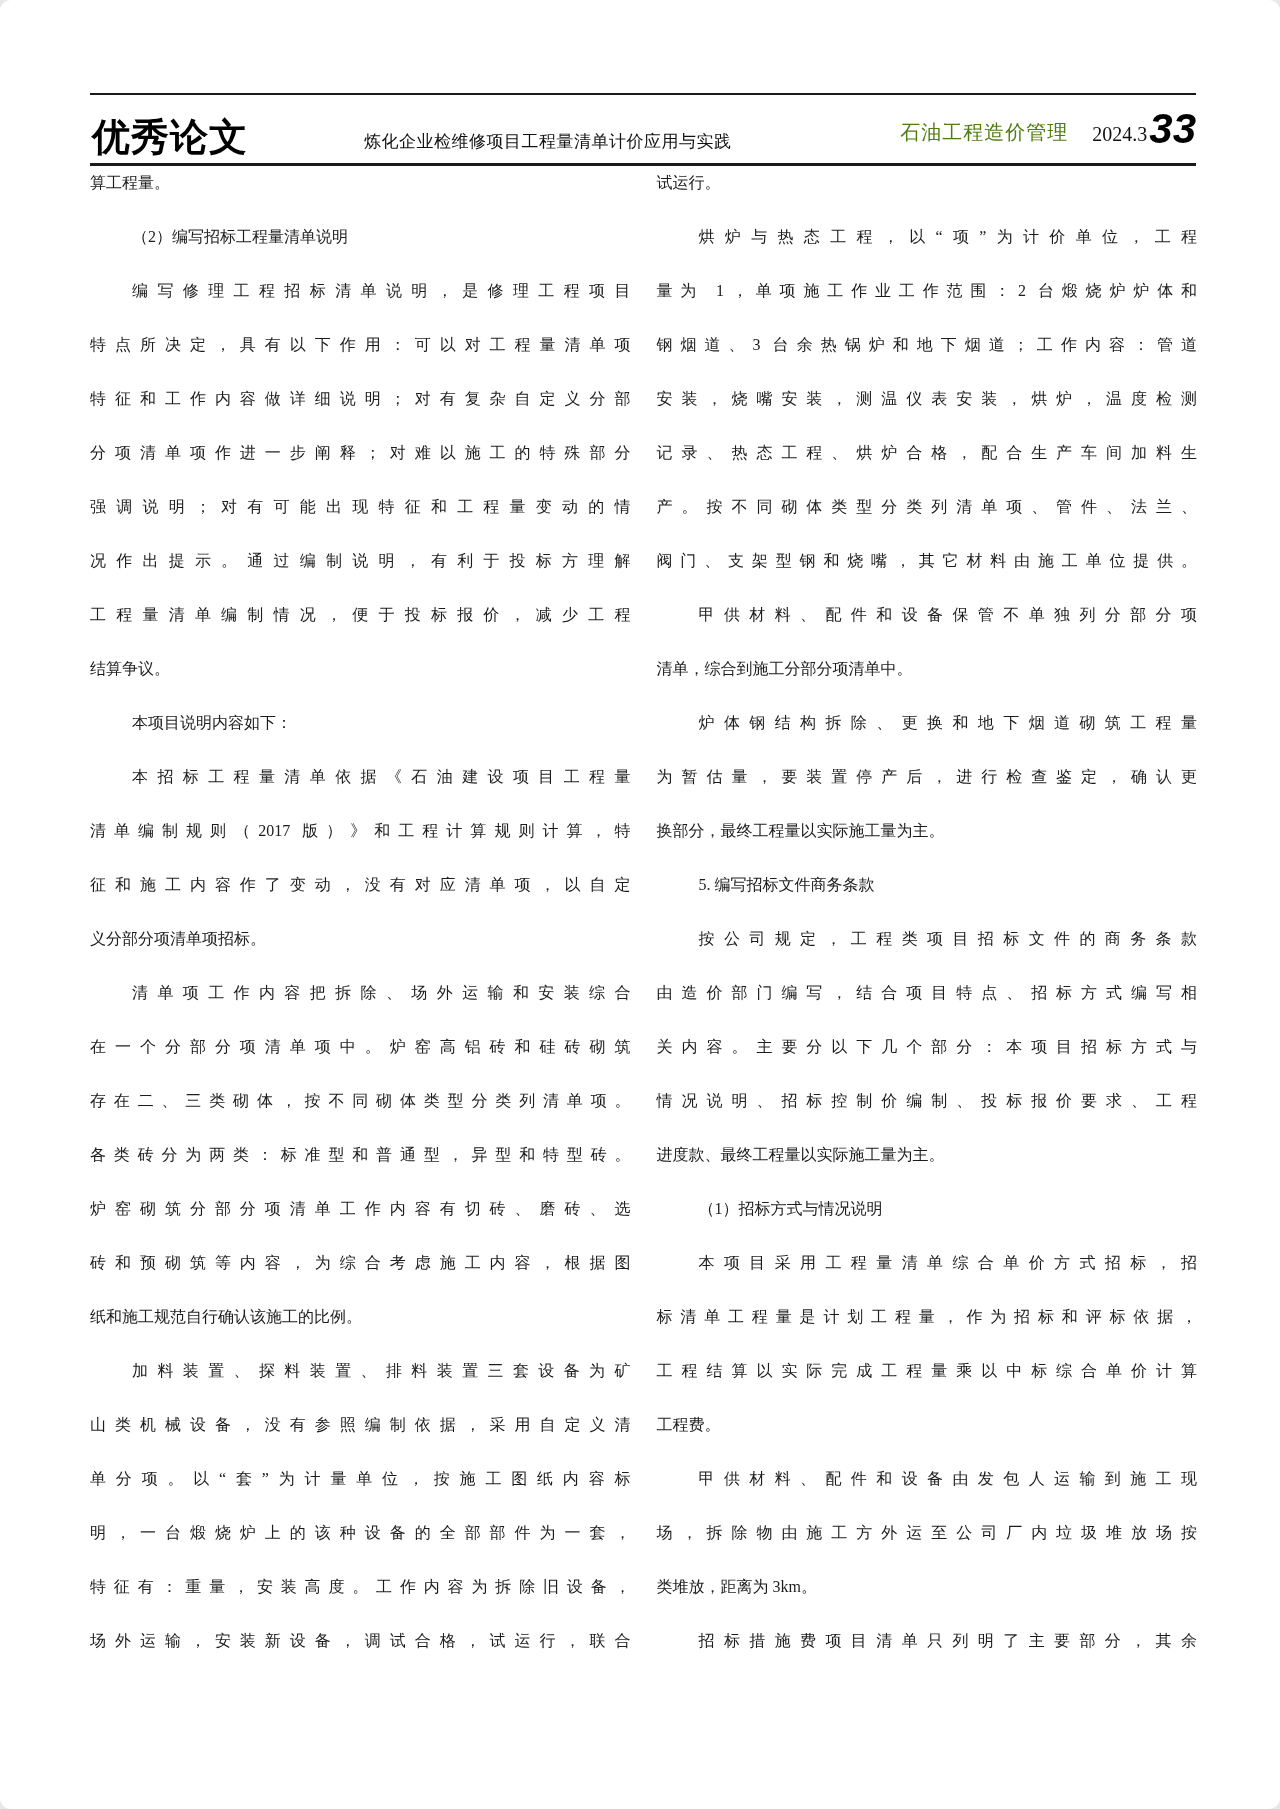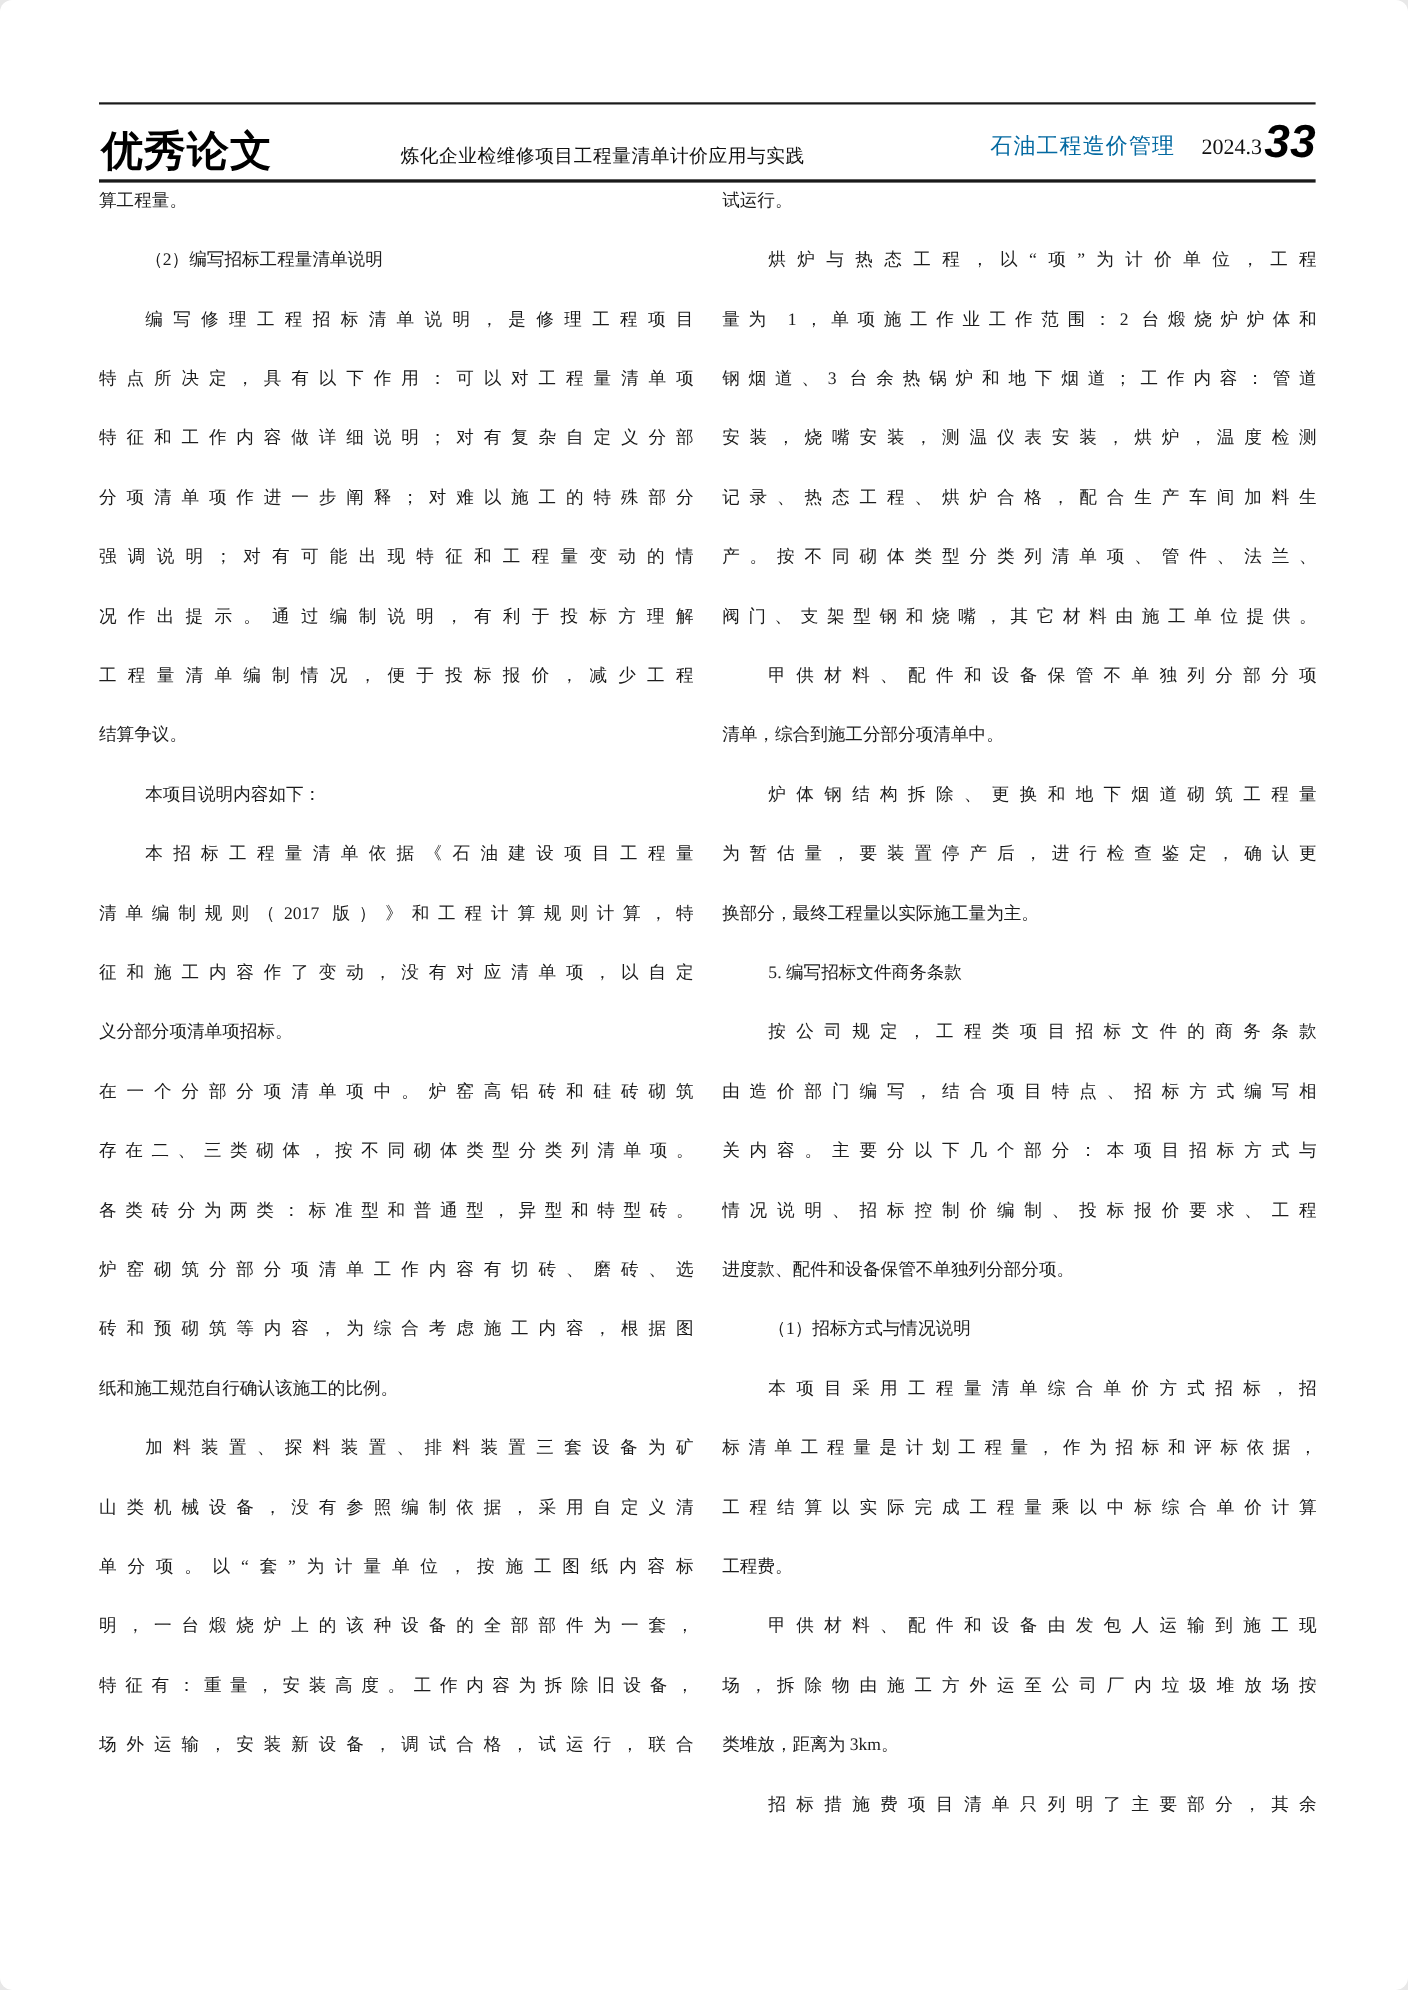--- a/index.html
+++ b/index.html
@@ -23,21 +23,21 @@
     color:#000;white-space:nowrap;
   }
   .running-title{
     position:absolute;left:364px;top:130px;
     font-size:17px;letter-spacing:0.5px;white-space:nowrap;color:#111;
   }
   .journal-block{
     position:absolute;right:84px;top:108px;
     display:flex;align-items:flex-end;white-space:nowrap;
   }
-  .journal-name{font-size:20px;letter-spacing:1px;color:#0369a1;padding-bottom:4px;}
+  .journal-name{font-size:20px;letter-spacing:1px;color:#4d7c0f;padding-bottom:4px;}
   .journal-issue{font-size:20px;color:#111;margin-left:24px;padding-bottom:4px;}
   .page-number{
     font-family:"Liberation Sans","DejaVu Sans",sans-serif;
     font-weight:bold;font-size:42px;line-height:42px;color:#000;margin-left:2px;font-style:italic;
   }
   .columns{
     position:absolute;left:90px;top:156px;width:1107px;
     display:flex;gap:26px;
   }
   .col{flex:1 1 0;min-width:0;}
@@ -85,20 +85,21 @@
         <div class="line fill">分项清单项作进一步阐释；对难以施工的特殊部分</div>
         <div class="line fill">强调说明；对有可能出现特征和工程量变动的情</div>
         <div class="line fill">况作出提示。通过编制说明，有利于投标方理解</div>
         <div class="line fill">工程量清单编制情况，便于投标报价，减少工程</div>
         <div class="line">结算争议。</div>
         <div class="line indent">本项目说明内容如下：</div>
         <div class="line indent fill">本招标工程量清单依据《石油建设项目工程量</div>
         <div class="line fill">清单编制规则（2017 版）》和工程计算规则计算，特</div>
         <div class="line fill">征和施工内容作了变动，没有对应清单项，以自定</div>
         <div class="line">义分部分项清单项招标。</div>
+        <div class="line indent fill">清单项工作内容把拆除、场外运输和安装综合</div>
         <div class="line fill">在一个分部分项清单项中。炉窑高铝砖和硅砖砌筑</div>
         <div class="line fill">存在二、三类砌体，按不同砌体类型分类列清单项。</div>
         <div class="line fill">各类砖分为两类：标准型和普通型，异型和特型砖。</div>
         <div class="line fill">炉窑砌筑分部分项清单工作内容有切砖、磨砖、选</div>
         <div class="line fill">砖和预砌筑等内容，为综合考虑施工内容，根据图</div>
         <div class="line">纸和施工规范自行确认该施工的比例。</div>
         <div class="line indent fill">加料装置、探料装置、排料装置三套设备为矿</div>
         <div class="line fill">山类机械设备，没有参照编制依据，采用自定义清</div>
         <div class="line fill">单分项。以“套”为计量单位，按施工图纸内容标</div>
         <div class="line fill">明，一台煅烧炉上的该种设备的全部部件为一套，</div>
@@ -117,21 +118,21 @@
         <div class="line indent fill">甲供材料、配件和设备保管不单独列分部分项</div>
         <div class="line">清单，综合到施工分部分项清单中。</div>
         <div class="line indent fill">炉体钢结构拆除、更换和地下烟道砌筑工程量</div>
         <div class="line fill">为暂估量，要装置停产后，进行检查鉴定，确认更</div>
         <div class="line">换部分，最终工程量以实际施工量为主。</div>
         <div class="line indent">5. 编写招标文件商务条款</div>
         <div class="line indent fill">按公司规定，工程类项目招标文件的商务条款</div>
         <div class="line fill">由造价部门编写，结合项目特点、招标方式编写相</div>
         <div class="line fill">关内容。主要分以下几个部分：本项目招标方式与</div>
         <div class="line fill">情况说明、招标控制价编制、投标报价要求、工程</div>
-        <div class="line">进度款、配件和设备保管不单独列分部分项。</div>
+        <div class="line">进度款、最终工程量以实际施工量为主。</div>
         <div class="line indent">（1）招标方式与情况说明</div>
         <div class="line indent fill">本项目采用工程量清单综合单价方式招标，招</div>
         <div class="line fill">标清单工程量是计划工程量，作为招标和评标依据，</div>
         <div class="line fill">工程结算以实际完成工程量乘以中标综合单价计算</div>
         <div class="line">工程费。</div>
         <div class="line indent fill">甲供材料、配件和设备由发包人运输到施工现</div>
         <div class="line fill">场，拆除物由施工方外运至公司厂内垃圾堆放场按</div>
         <div class="line">类堆放，距离为 3km。</div>
         <div class="line indent fill">招标措施费项目清单只列明了主要部分，其余</div>
       </div>

